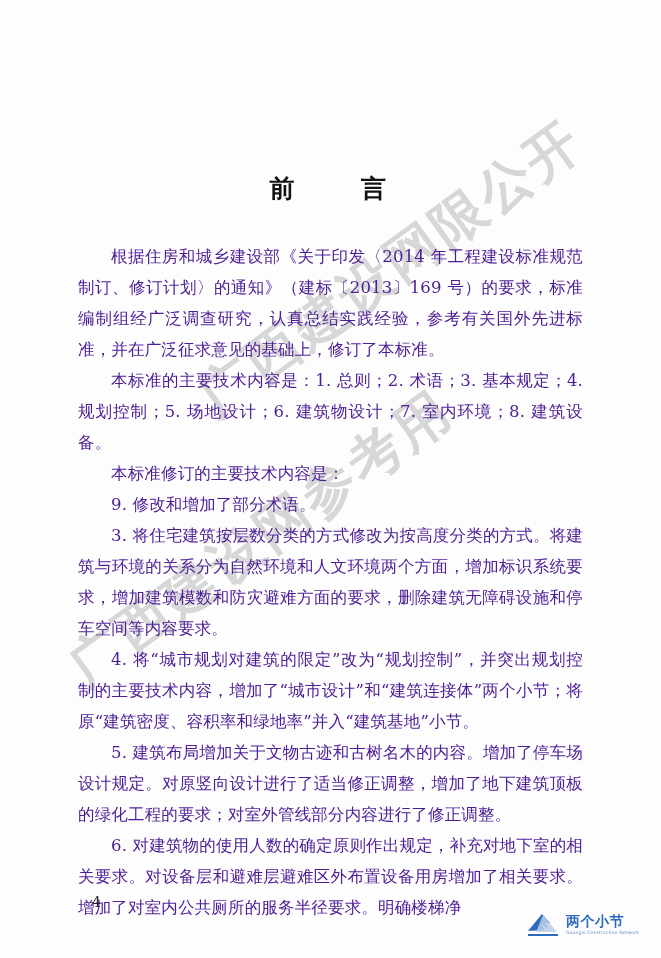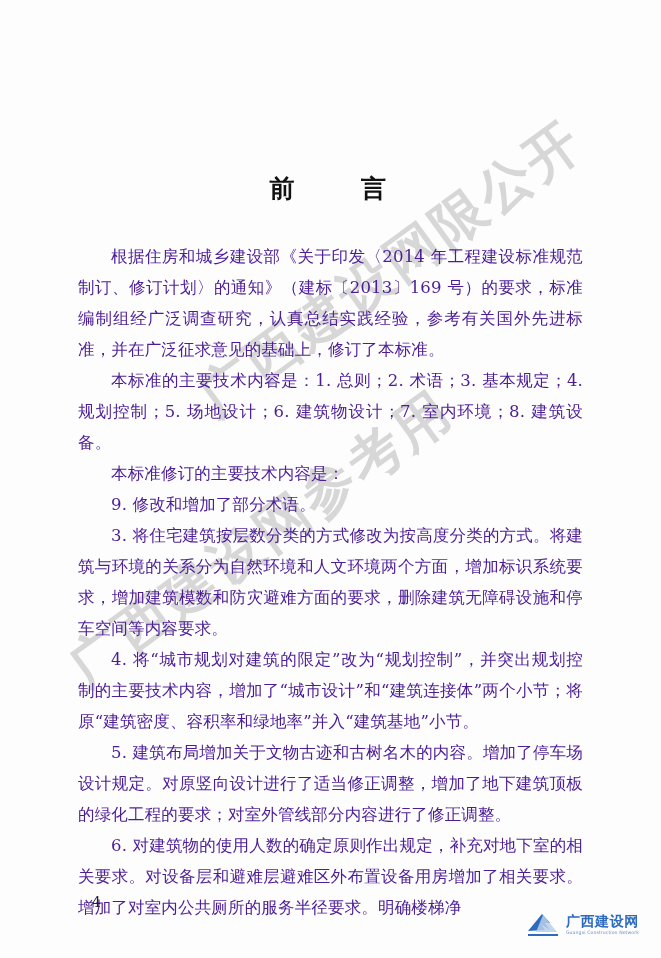--- a/index.html
+++ b/index.html
@@ -145,18 +145,18 @@
 
   <div class="logo-stamp">
     <div class="logo-mark">
       <svg width="34" height="30" viewBox="0 0 34 30" xmlns="http://www.w3.org/2000/svg">
         <path d="M2 21 L16 4 L24 13 L19 13 L24 20 L15 14 L19 20 Z" fill="#2e6bbf"></path>
         <path d="M17 5 L31 22 L10 22 Z" fill="#b9cfe8" opacity="0.85"></path>
         <path d="M2 25 L32 25" stroke="#2e6bbf" stroke-width="2" fill="none"></path>
       </svg>
     </div>
     <div class="logo-text-wrap">
-      <span class="logo-text-cn">广西建设网</span>
+      <span class="logo-text-cn">两个小节</span>
       <span class="logo-text-en">Guangxi Construction Network</span>
     </div>
   </div>
 
 </div>
 
 </body></html>

